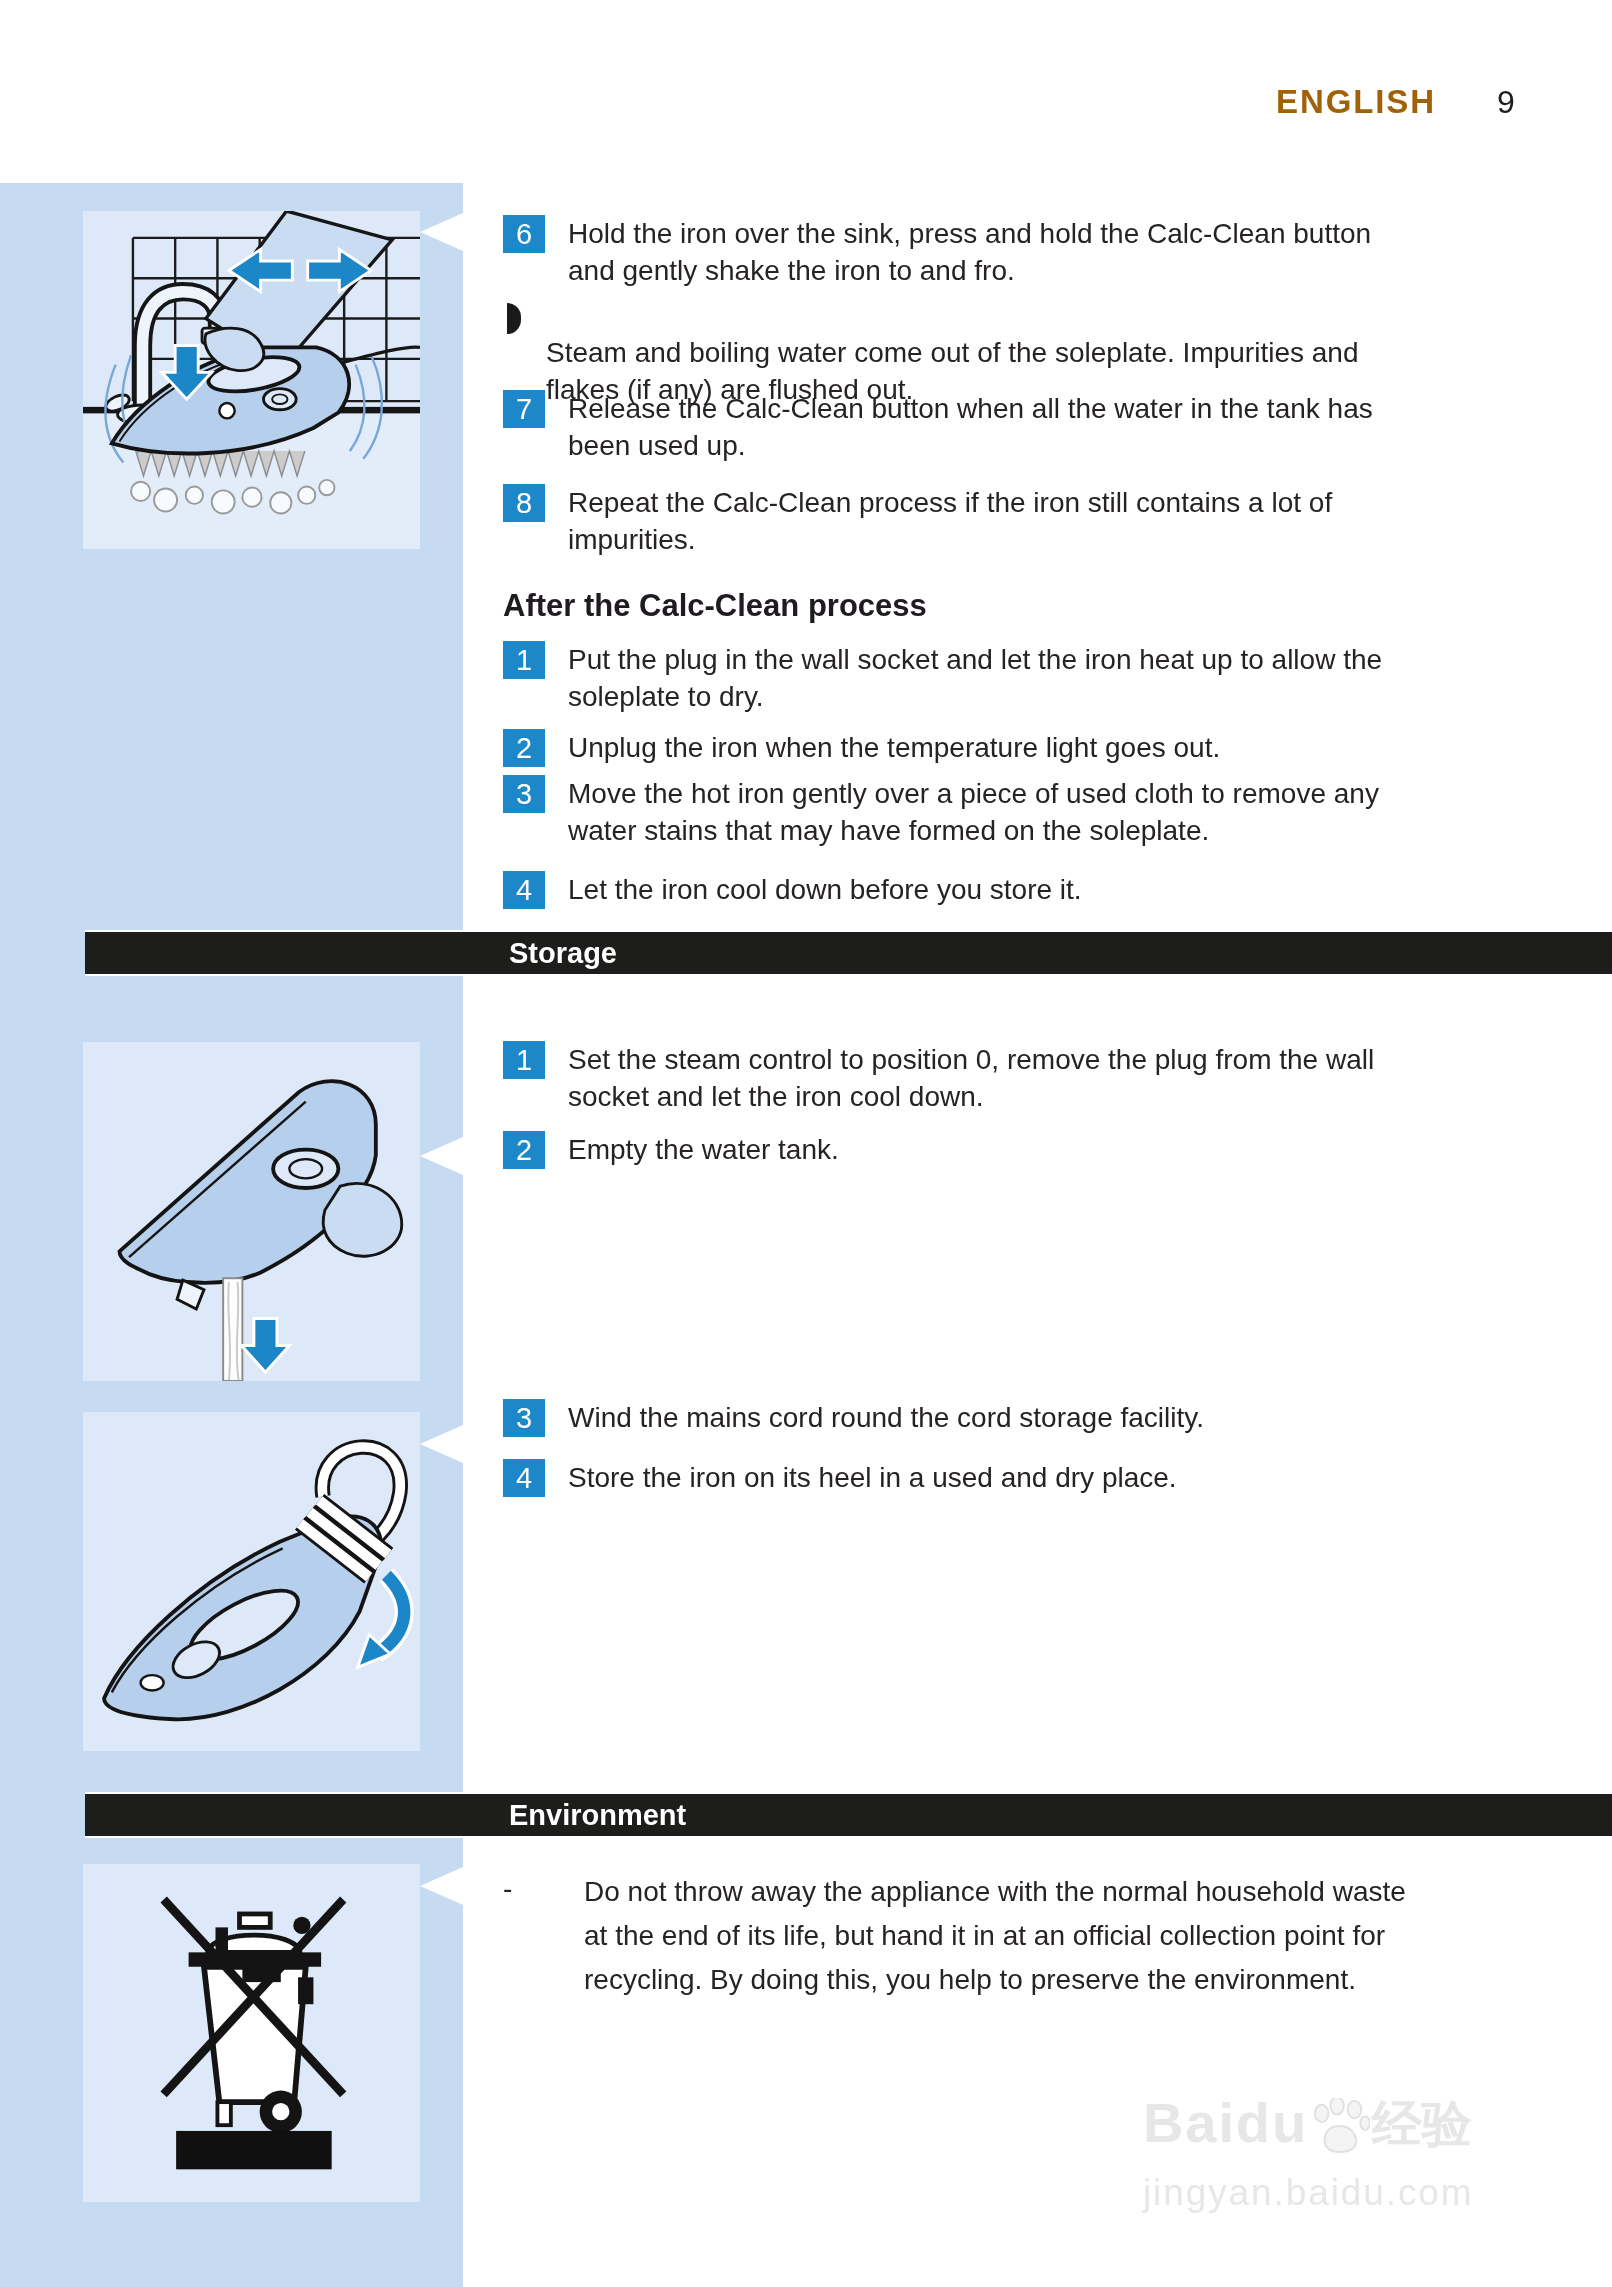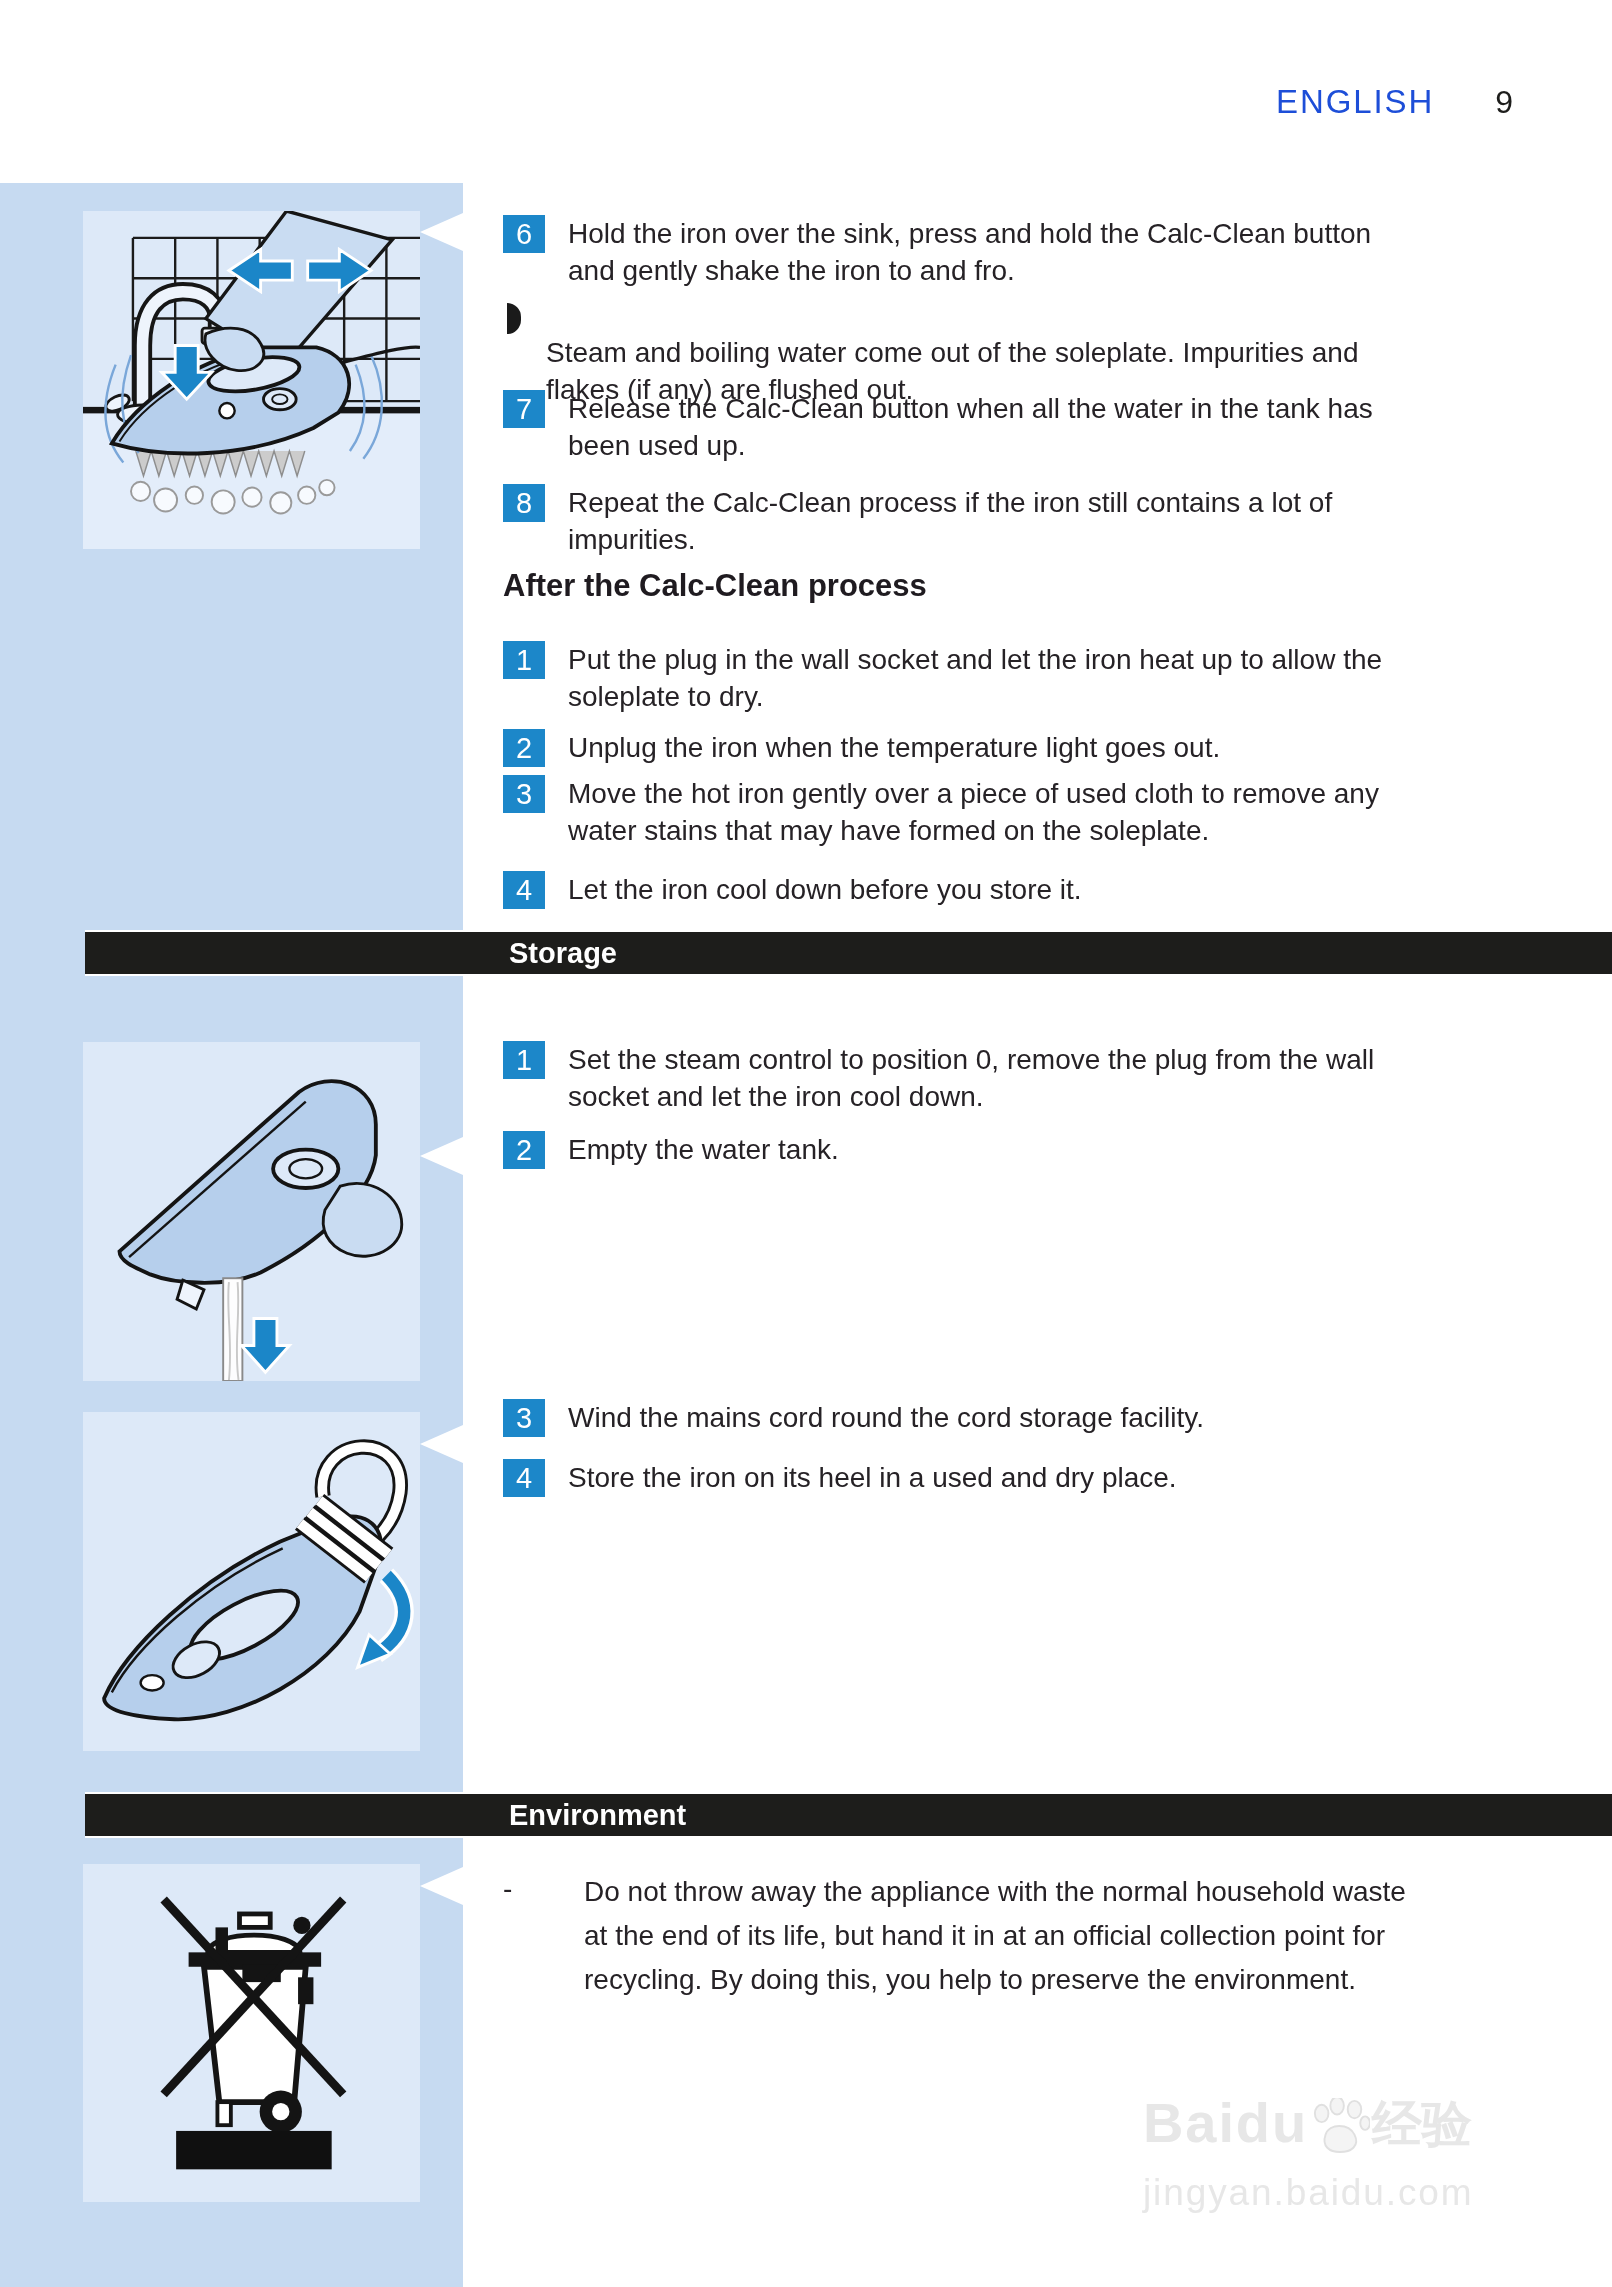--- a/index.html
+++ b/index.html
@@ -1,20 +1,20 @@
 <!DOCTYPE html>
 <html><head>
 <meta charset="utf-8">
 <style>
   html,body{margin:0;padding:0;background:#888;}
   .page{position:relative;width:1612px;height:2287px;background:#ffffff;overflow:hidden;
         font-family:"Liberation Sans",sans-serif;color:#262226;}
   
   .hdr{position:absolute;top:83px;left:1276px;display:flex;align-items:baseline;}
-  .hdr .lang{font-size:33px;font-weight:normal;letter-spacing:1.9px;color:#1d4ed8;}
+  .hdr .lang{font-size:33px;font-weight:bold;letter-spacing:1.9px;color:#a16207;}
   .hdr .pnum{font-size:32px;font-weight:400;color:#1d1d1b;margin-left:61px;}
   
   .strip{position:absolute;left:0;top:183px;width:463px;height:2105px;background:#c6daf1;}
   .imgbox{position:absolute;left:83px;width:337px;background:#dde9f8;}
   .box1{top:211px;height:338px;}
   .box2{top:1042px;height:339px;}
   .box3{top:1412px;height:339px;}
   .box4{top:1864px;height:338px;}
   .notch{position:absolute;left:420px;width:0;height:0;
          border-right:43px solid #ffffff;border-top:19px solid transparent;border-bottom:19px solid transparent;}
@@ -30,21 +30,21 @@
   .sq{flex:none;width:42px;height:38px;background:#1c87c9;color:#fff;font-size:29px;
       display:flex;align-items:center;justify-content:center;}
   .txt{margin-left:23px;font-size:28px;line-height:37px;white-space:pre-line;width:970px;color:#262226;}
   .s6{top:215px;} .s7{top:390px;} .s8{top:484px;}
   .a1{top:641px;} .a2{top:729px;} .a3{top:775px;} .a4{top:871px;}
   .st1{top:1041px;} .st2{top:1131px;} .st3{top:1399px;} .st4{top:1459px;}
   .noterow{position:absolute;left:503px;top:300px;display:flex;align-items:flex-start;flex-direction:column;}
   .halfdisc{flex:none;width:14.4px;height:31px;margin-top:2.9px;margin-left:3.8px;background:#1a1a1a;
             border-radius:0 15.4px 15.4px 0;}
   .noterow .txt{margin-left:43px;}
-  .subhead{position:absolute;left:503px;top:568px;font-size:31px;font-weight:bold;color:#1f1b20;}
+  .subhead{position:absolute;left:503px;top:588px;font-size:31px;font-weight:bold;color:#1f1b20;}
   .envrow{position:absolute;left:503px;top:1870px;display:flex;align-items:flex-start;}
   .dash{flex:none;width:19px;font-size:28px;line-height:38px;}
   .envrow .txt{margin-left:62px;line-height:44px;width:961px;}
   
   .wm{position:absolute;left:1143px;top:2094px;width:403px;color:#e7e7e7;}
   .wm .l1{display:flex;align-items:flex-end;font-weight:bold;}
   .wm .bai{font-size:56px;line-height:58px;letter-spacing:1.9px;}
   .wm .paw{width:60px;height:56px;margin:0 1.9px -1.9px 1.9px;}
   .wm .cn{font-size:50px;line-height:56px;}
   .wm .l2{font-size:37px;line-height:42px;letter-spacing:1.9px;margin-top:20px;}

